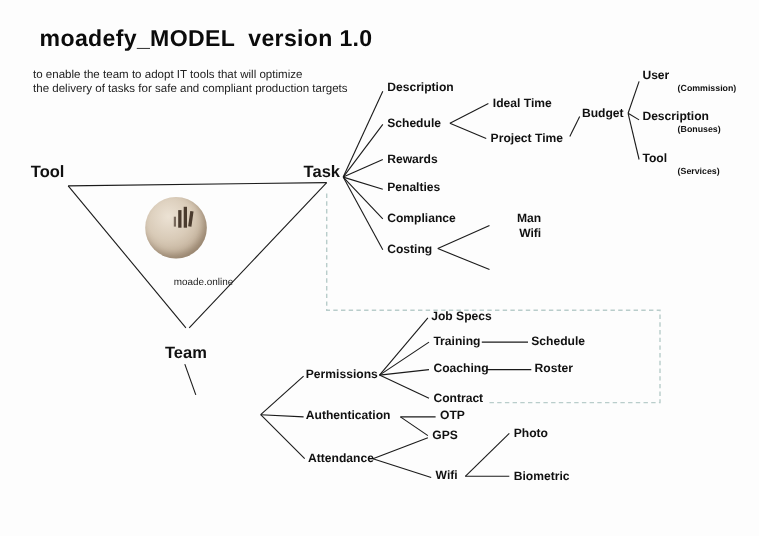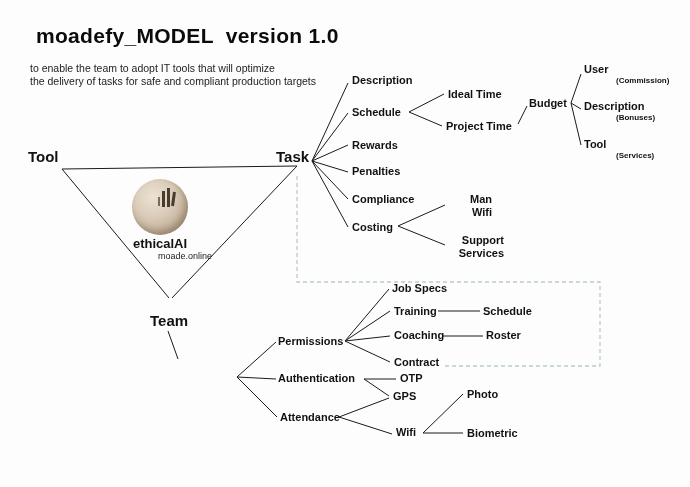--- a/index.html
+++ b/index.html
@@ -98,21 +98,20 @@
   <div class="vertex" style="left:28px;top:148px">Tool</div>
   <div class="vertex" style="left:276px;top:148px">Task</div>
   <div class="vertex" style="left:150px;top:312px">Team</div>
 
   <div class="logo-circle">
     <div class="logo-mark m1"></div>
     <div class="logo-mark m2"></div>
     <div class="logo-mark m3"></div>
     <div class="logo-mark m4"></div>
   </div>
-  <div class="brand">ethicalAI</div>
   <div class="website">moade.online</div>
 
   <div class="node" style="left:352px;top:74px">Description</div>
   <div class="node" style="left:352px;top:106px">Schedule</div>
   <div class="node" style="left:352px;top:139px">Rewards</div>
   <div class="node" style="left:352px;top:165px">Penalties</div>
   <div class="node" style="left:352px;top:193px">Compliance</div>
   <div class="node" style="left:352px;top:221px">Costing</div>
 
   <div class="node" style="left:448px;top:88px">Ideal Time</div>
@@ -120,21 +119,20 @@
   <div class="node" style="left:529px;top:97px">Budget</div>
 
   <div class="node" style="left:584px;top:63px">User</div>
   <div class="note" style="left:584px;top:76px">(Commission)</div>
   <div class="node" style="left:584px;top:100px">Description</div>
   <div class="note" style="left:584px;top:113px">(Bonuses)</div>
   <div class="node" style="left:584px;top:138px">Tool</div>
   <div class="note" style="left:584px;top:151px">(Services)</div>
 
   <div class="node wrap" style="left:448px;top:193px;width:44px">Man Wifi</div>
-  <div class="node wrap" style="left:448px;top:234px;width:56px">Support Services</div>
 
   <div class="node" style="left:278px;top:335px">Permissions</div>
   <div class="node" style="left:278px;top:372px">Authentication</div>
   <div class="node" style="left:280px;top:411px">Attendance</div>
 
   <div class="node" style="left:392px;top:282px">Job Specs</div>
   <div class="node" style="left:394px;top:305px">Training</div>
   <div class="node" style="left:394px;top:329px">Coaching</div>
   <div class="node" style="left:394px;top:356px">Contract</div>
 

